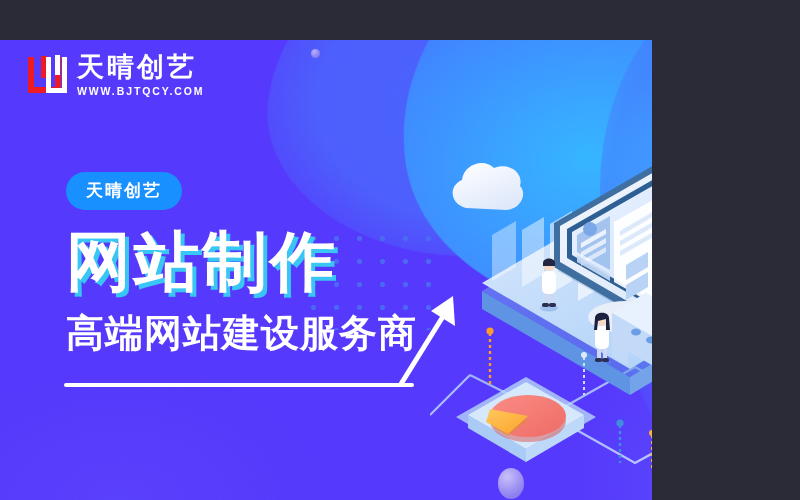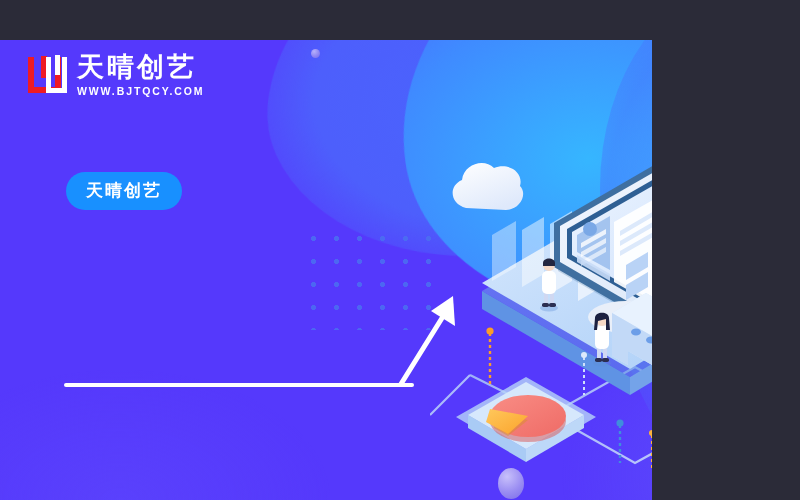--- a/index.html
+++ b/index.html
@@ -357,16 +357,18 @@
 
   <div class="arrow">
     <svg width="80" height="110" viewBox="0 0 80 110">
       <path d="M6 106 L52 32" stroke="#ffffff" stroke-width="5" fill="none" stroke-linecap="round"></path>
       <path d="M58 18 L60 48 L36 33 Z" fill="#ffffff"></path>
     </svg>
   </div>
 
   <div class="copy">
     <div class="badge">天晴创艺</div>
+    <div class="headline">网站制作</div>
+    <div class="subline">高端网站建设服务商</div>
   </div>
   <div class="rule"></div>
 
 </div>
 
 </body></html>

